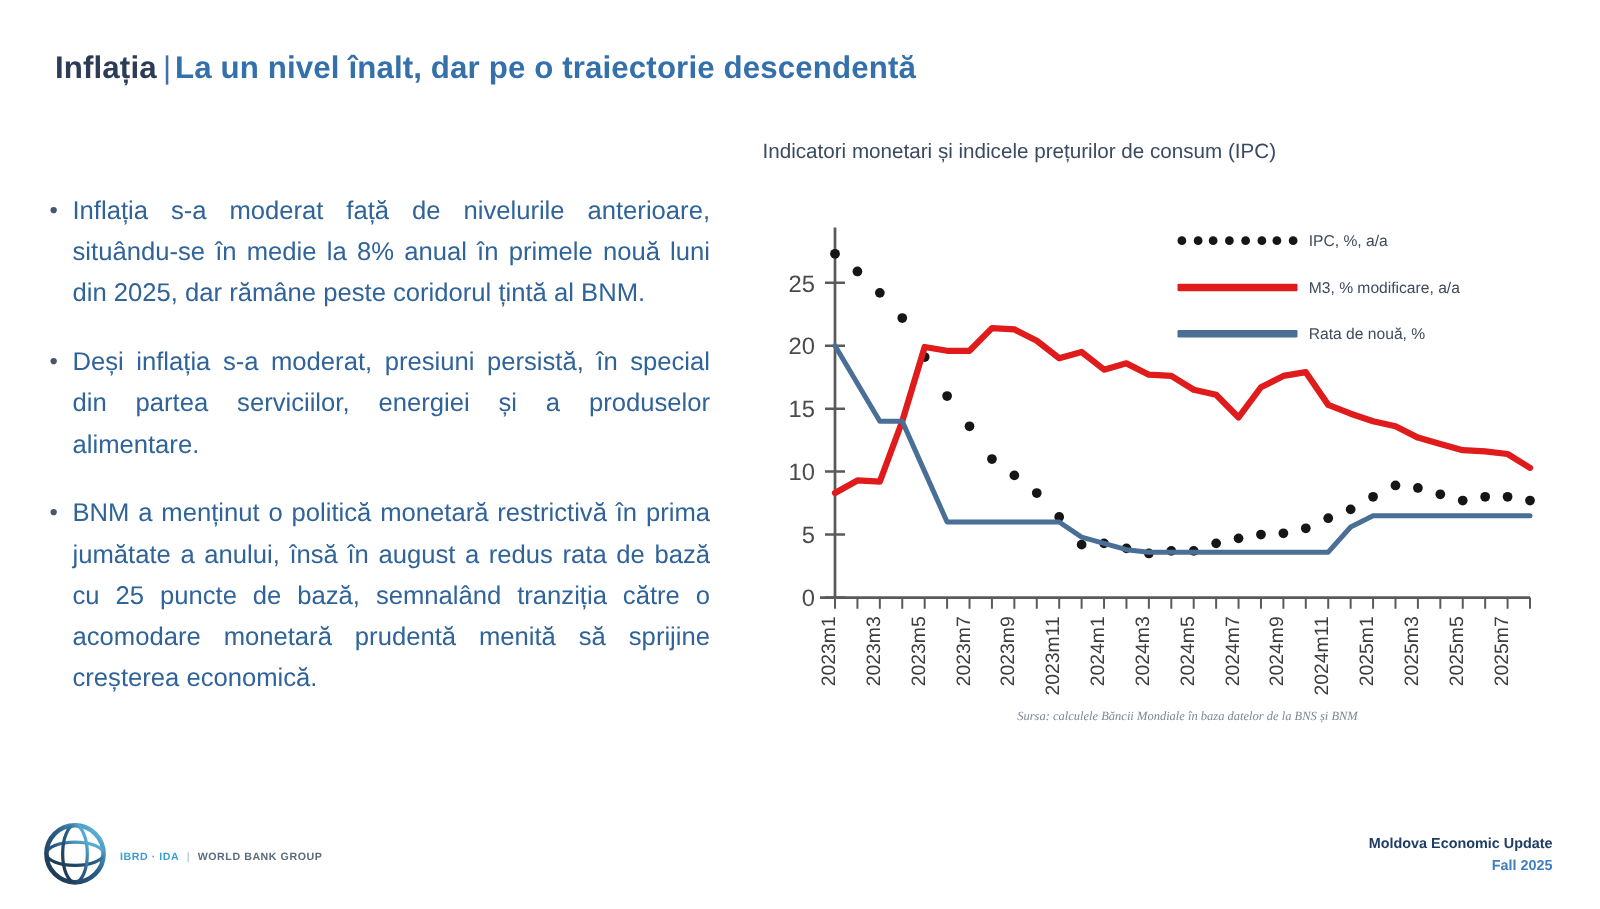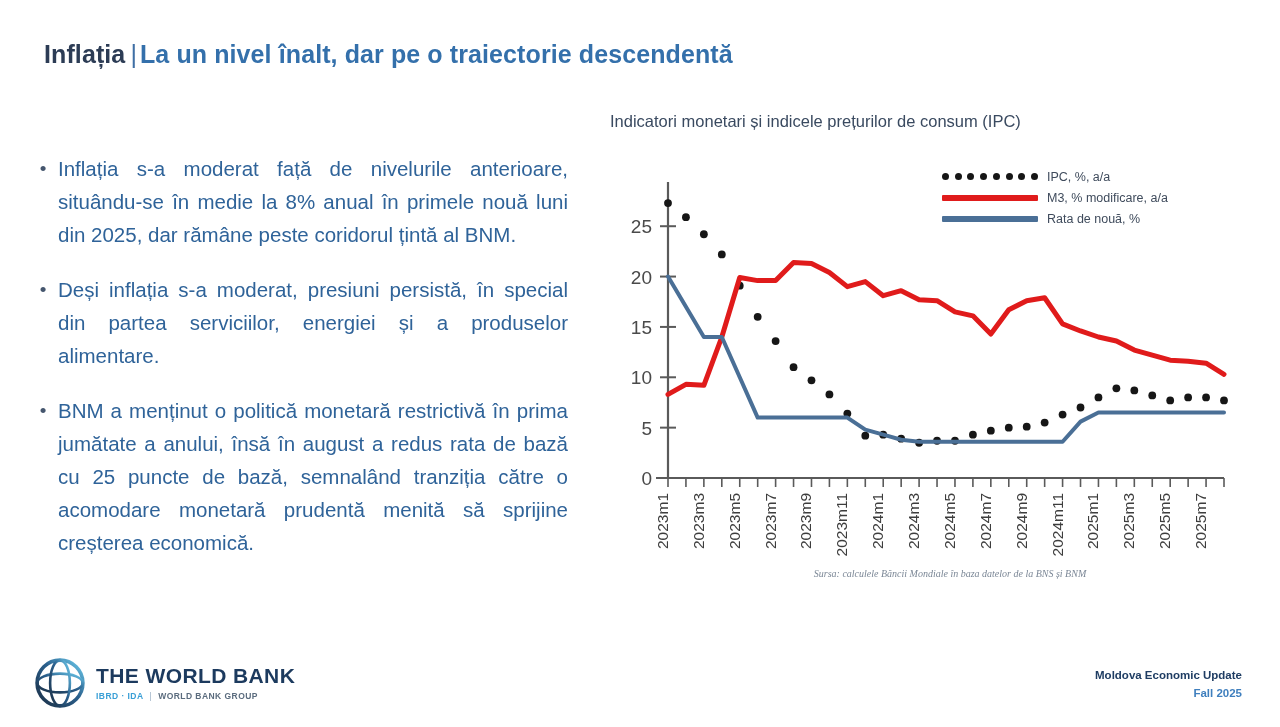--- a/index.html
+++ b/index.html
@@ -65,21 +65,21 @@
     font-size:10px;color:#7b8796;
     font-style:italic;
     font-family:"Liberation Serif", serif;
   }
 
   
   .legend{
     position:absolute;left:332px;top:54px;
     font-size:12.5px;color:#3f4b5c;
   }
-  .legend-row{display:flex;align-items:center;height:21px;}
+  .legend-row{display:flex;align-items:center;height:21px;margin-top:16px;}
   .legend-key{width:96px;height:11px;margin-right:9px;position:relative;flex:0 0 auto;}
   .legend-key.dotted{
     display:flex;align-items:center;justify-content:space-between;
   }
   .legend-key.dotted i{
     display:block;width:7px;height:7px;border-radius:50%;
     background:#1b1b1b;
   }
   .legend-key.solid{
     height:6px;border-radius:1px;
@@ -277,21 +277,20 @@
         </linearGradient>
       </defs>
       <circle cx="50" cy="50" r="44" fill="none" stroke="url(#gGlobe)" stroke-width="7"></circle>
       <ellipse cx="50" cy="50" rx="44" ry="18" fill="none" stroke="url(#gGlobe)" stroke-width="5"></ellipse>
       <ellipse cx="50" cy="50" rx="19" ry="44" fill="none" stroke="url(#gGlobe)" stroke-width="5"></ellipse>
       <line x1="7" y1="34" x2="93" y2="34" stroke="url(#gGlobe)" stroke-width="4"></line>
       <line x1="7" y1="66" x2="93" y2="66" stroke="url(#gGlobe)" stroke-width="4"></line>
       <line x1="50" y1="6" x2="50" y2="94" stroke="url(#gGlobe)" stroke-width="4"></line>
     </svg>
     <div class="wb-words">
-      <div class="wb-main">THE WORLD BANK</div>
       <div class="wb-sub">
         <span class="ibrd">IBRD · IDA</span>
         <span class="bar">|</span>
         <span class="grp">WORLD BANK GROUP</span>
       </div>
     </div>
   </div>
 
   <div class="footer-right">
     <div class="fr-1">Moldova Economic Update</div>

